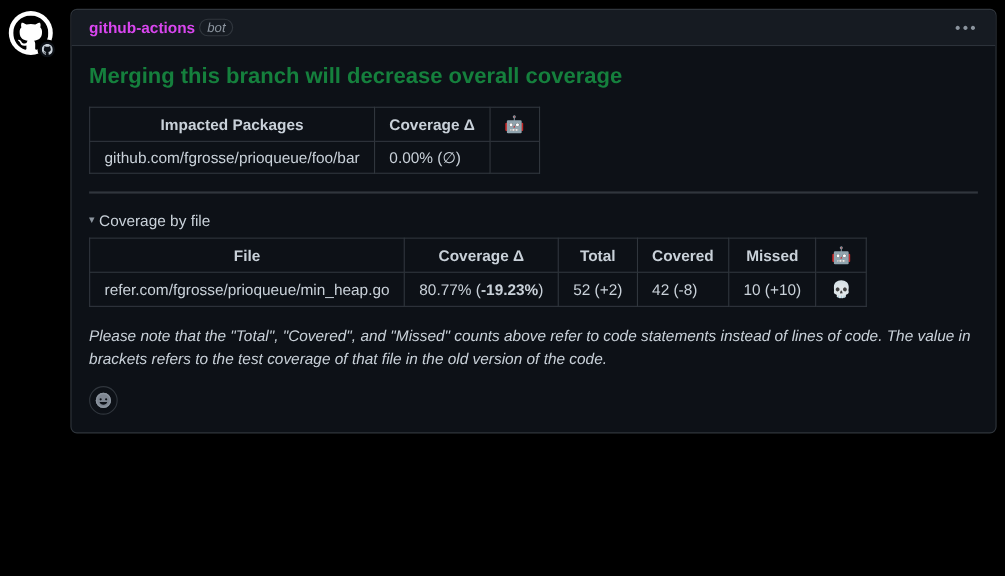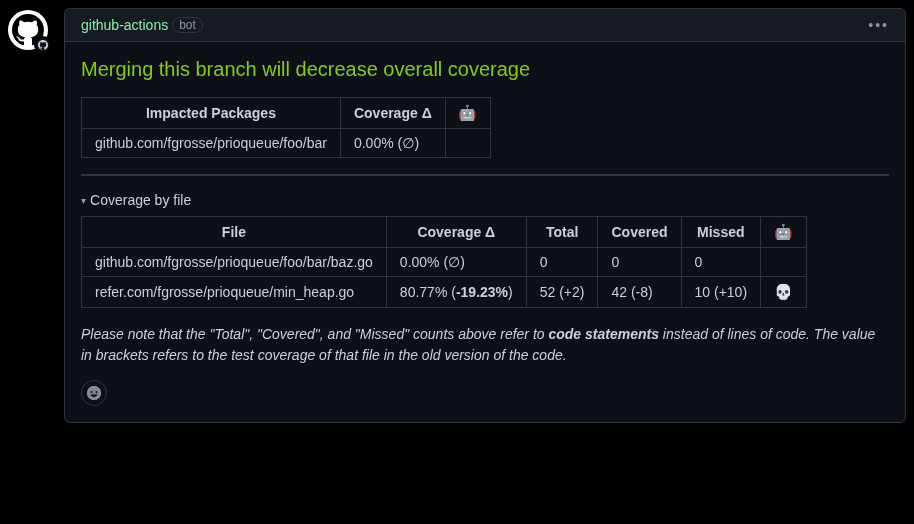--- a/index.html
+++ b/index.html
@@ -52,34 +52,35 @@
   min-width: 0;
 }
 .comment-header {
   display: flex;
   align-items: center;
   padding: 8px 16px;
   background: #161b22;
   border-bottom: 1px solid #30363d;
   border-radius: 6px 6px 0 0;
 }
-.author { font-weight: 400; color: #86efac; }
+.author { font-weight: 700; color: #d946ef; }
 .bot-badge {
   border: 1px solid #30363d;
   border-radius: 2em;
   padding: 0 6px;
   font-size: 12px;
   color: #8b949e;
   margin-left: 4px;
+  font-style: italic;
 }
 .meta { color: #8b949e; margin-left: 6px; }
 .spacer { flex: 1; }
 .kebab { color: #8b949e; cursor: pointer; font-size: 14px; letter-spacing: 2px; }
 .comment-body { padding: 16px; }
-.title { font-size: 20px; font-weight: 400; margin-bottom: 16px; color: #84cc16; }
+.title { font-size: 20px; font-weight: 700; margin-bottom: 16px; color: #15803d; }
 table {
   border-collapse: collapse;
   margin-bottom: 16px;
 }
 th, td {
   border: 1px solid #30363d;
   padding: 6px 13px;
   text-align: left;
 }
 th {
@@ -106,21 +107,21 @@
   content: "▾";
   font-size: 10px;
   color: #8b949e;
 }
 .note {
   font-style: italic;
   color: #c9d1d9;
   margin-top: 10px;
   line-height: 1.5;
 }
-.note .strong { font-weight: 700; font-style: italic; }
+.note .strong { font-weight: 400; font-style: italic; }
 .reaction {
   margin-top: 14px;
   width: 26px;
   height: 26px;
   border: 1px solid #30363d;
   border-radius: 50%;
   display: flex;
   align-items: center;
   justify-content: center;
   color: #8b949e;
@@ -183,28 +184,20 @@
             <th>File</th>
             <th>Coverage Δ</th>
             <th>Total</th>
             <th>Covered</th>
             <th>Missed</th>
             <th class="center emoji">🤖</th>
           </tr>
         </thead>
         <tbody>
           <tr>
-            <td>github.com/fgrosse/prioqueue/foo/bar/baz.go</td>
-            <td><span>0.00% (∅)</span><span class="bold-neg"></span><span></span></td>
-            <td>0</td>
-            <td>0</td>
-            <td>0</td>
-            <td class="center emoji"></td>
-          </tr>
-          <tr>
             <td>refer.com/fgrosse/prioqueue/min_heap.go</td>
             <td><span>80.77% (</span><span class="bold-neg">-19.23%</span><span>)</span></td>
             <td>52 (+2)</td>
             <td>42 (-8)</td>
             <td>10 (+10)</td>
             <td class="center emoji">💀</td>
           </tr>
         </tbody>
       </table>
 

